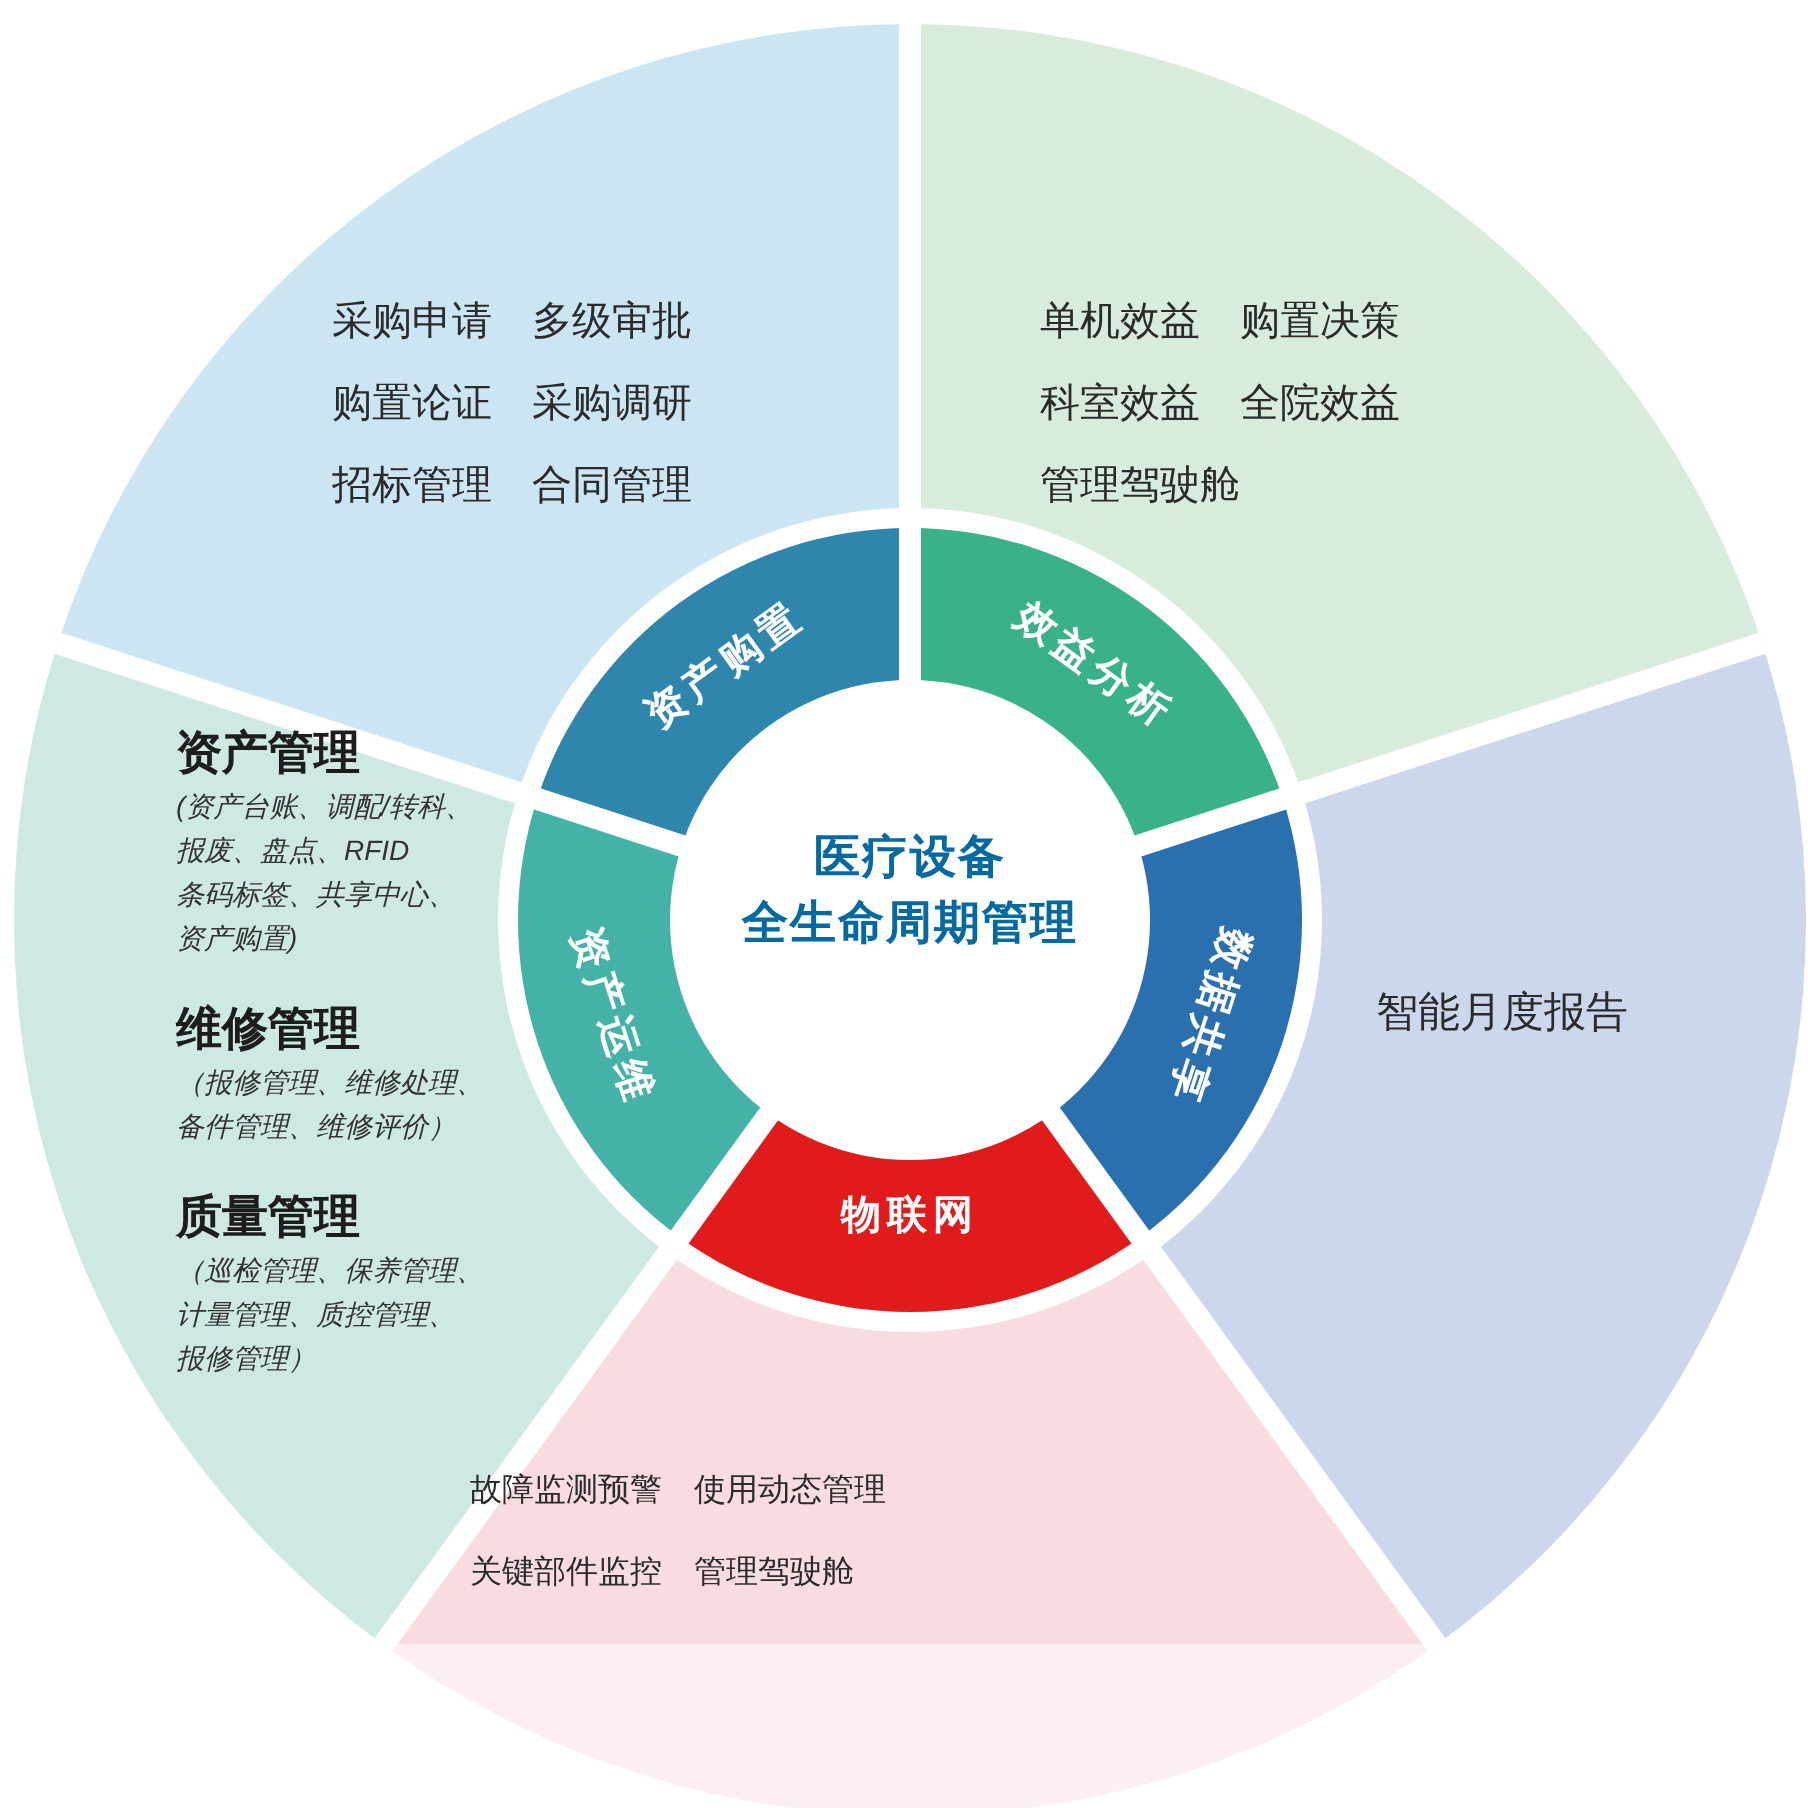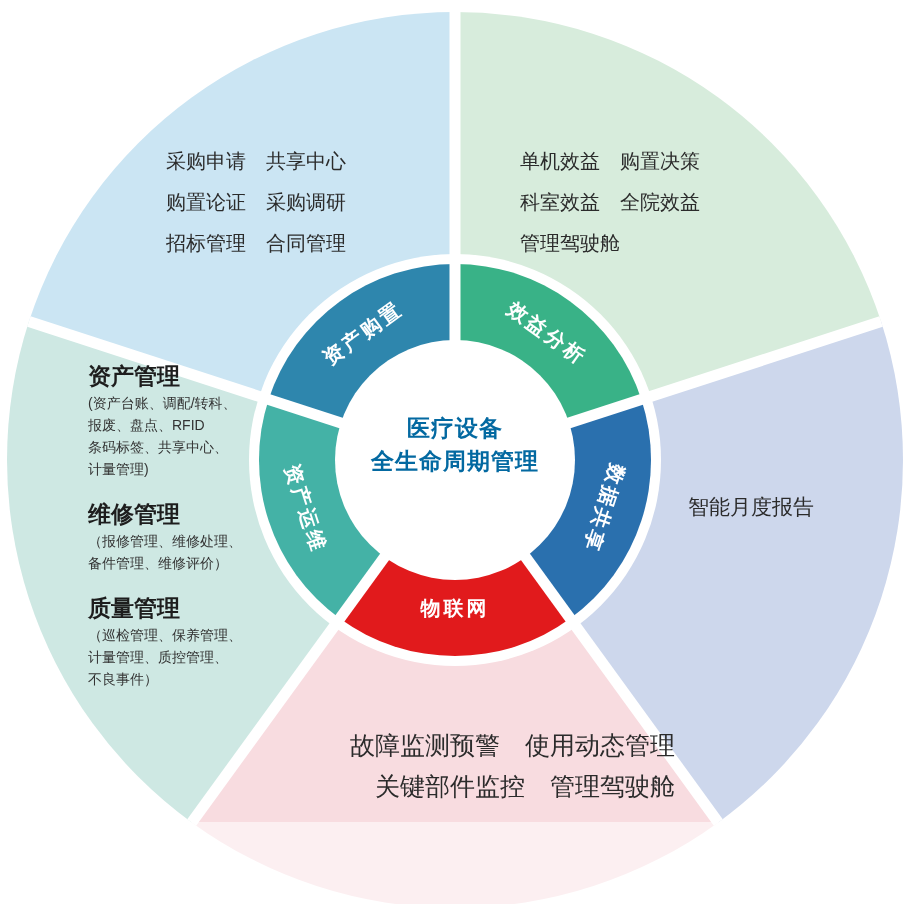--- a/index.html
+++ b/index.html
@@ -6,25 +6,25 @@
   .stage{
     position:relative;width:904px;height:904px;overflow:hidden;background:#fff;
     font-family:"Liberation Sans","DejaVu Sans",sans-serif;color:#2b2b2b;
   }
   .stage svg{position:absolute;left:0;top:0;}
   .block{position:absolute;font-weight:500;}
   .line{white-space:nowrap;}
   #block-acquisition{left:125px;top:141px;width:262px;text-align:center;font-size:20px;line-height:41px;}
   #block-benefit{left:520px;top:141px;font-size:20px;line-height:41px;text-align:left;}
   #block-data{left:688px;top:489px;font-size:21px;line-height:36px;text-align:left;}
-  #block-iot{left:235px;top:725px;width:440px;text-align:right;font-size:25px;line-height:41px;}
+  #block-iot{left:235px;top:725px;width:440px;text-align:left;font-size:16px;line-height:41px;}
   #block-ops{left:88px;top:360px;width:220px;text-align:left;}
   .ops-group{margin-bottom:18px;}
   .ops-title{font-size:23px;font-weight:700;color:#1d1d1d;line-height:32px;white-space:nowrap;}
-  .ops-line{font-size:14px;line-height:22px;color:#333;white-space:nowrap;}
+  .ops-line{font-size:14px;line-height:22px;color:#333;white-space:nowrap;font-style:italic;}
   #center-title{left:330px;top:412px;width:250px;text-align:center;font-size:23px;
     font-weight:700;color:#0369a1;line-height:33px;letter-spacing:1px;}
   .ring-label{font-size:20px;font-weight:700;letter-spacing:3px;fill:#ffffff;}
 </style>
 </head>
 <body>
 
 <div class="stage">
 
   <svg width="904" height="904" viewBox="0 0 904 904">
@@ -61,21 +61,21 @@
     <text class="ring-label" text-anchor="middle" dominant-baseline="central" transform="translate(305.7,508.5) rotate(72)">资产运维</text>
     <text class="ring-label" text-anchor="middle" dominant-baseline="central" transform="translate(455,608)">物联网</text>
   </svg>
 
   <div class="block" id="center-title">
     <div class="line">医疗设备</div>
     <div class="line">全生命周期管理</div>
   </div>
 
   <div class="block" id="block-acquisition">
-    <div class="line">采购申请　共享中心</div>
+    <div class="line">采购申请　多级审批</div>
     <div class="line">购置论证　采购调研</div>
     <div class="line">招标管理　合同管理</div>
   </div>
 
   <div class="block" id="block-benefit">
     <div class="line">单机效益　购置决策</div>
     <div class="line">科室效益　全院效益</div>
     <div class="line">管理驾驶舱</div>
   </div>
 
@@ -87,28 +87,28 @@
     <div class="line">故障监测预警　使用动态管理</div>
     <div class="line">关键部件监控　管理驾驶舱</div>
   </div>
 
   <div class="block" id="block-ops">
     <div class="ops-group">
       <div class="ops-title">资产管理</div>
       <div class="ops-line">(资产台账、调配/转科、</div>
       <div class="ops-line">报废、盘点、RFID</div>
       <div class="ops-line">条码标签、共享中心、</div>
-      <div class="ops-line">计量管理)</div>
+      <div class="ops-line">资产购置)</div>
     </div>
     <div class="ops-group">
       <div class="ops-title">维修管理</div>
       <div class="ops-line">（报修管理、维修处理、</div>
       <div class="ops-line">备件管理、维修评价）</div>
     </div>
     <div class="ops-group">
       <div class="ops-title">质量管理</div>
       <div class="ops-line">（巡检管理、保养管理、</div>
       <div class="ops-line">计量管理、质控管理、</div>
-      <div class="ops-line">不良事件）</div>
+      <div class="ops-line">报修管理）</div>
     </div>
   </div>
 
 </div>
 
 </body></html>

